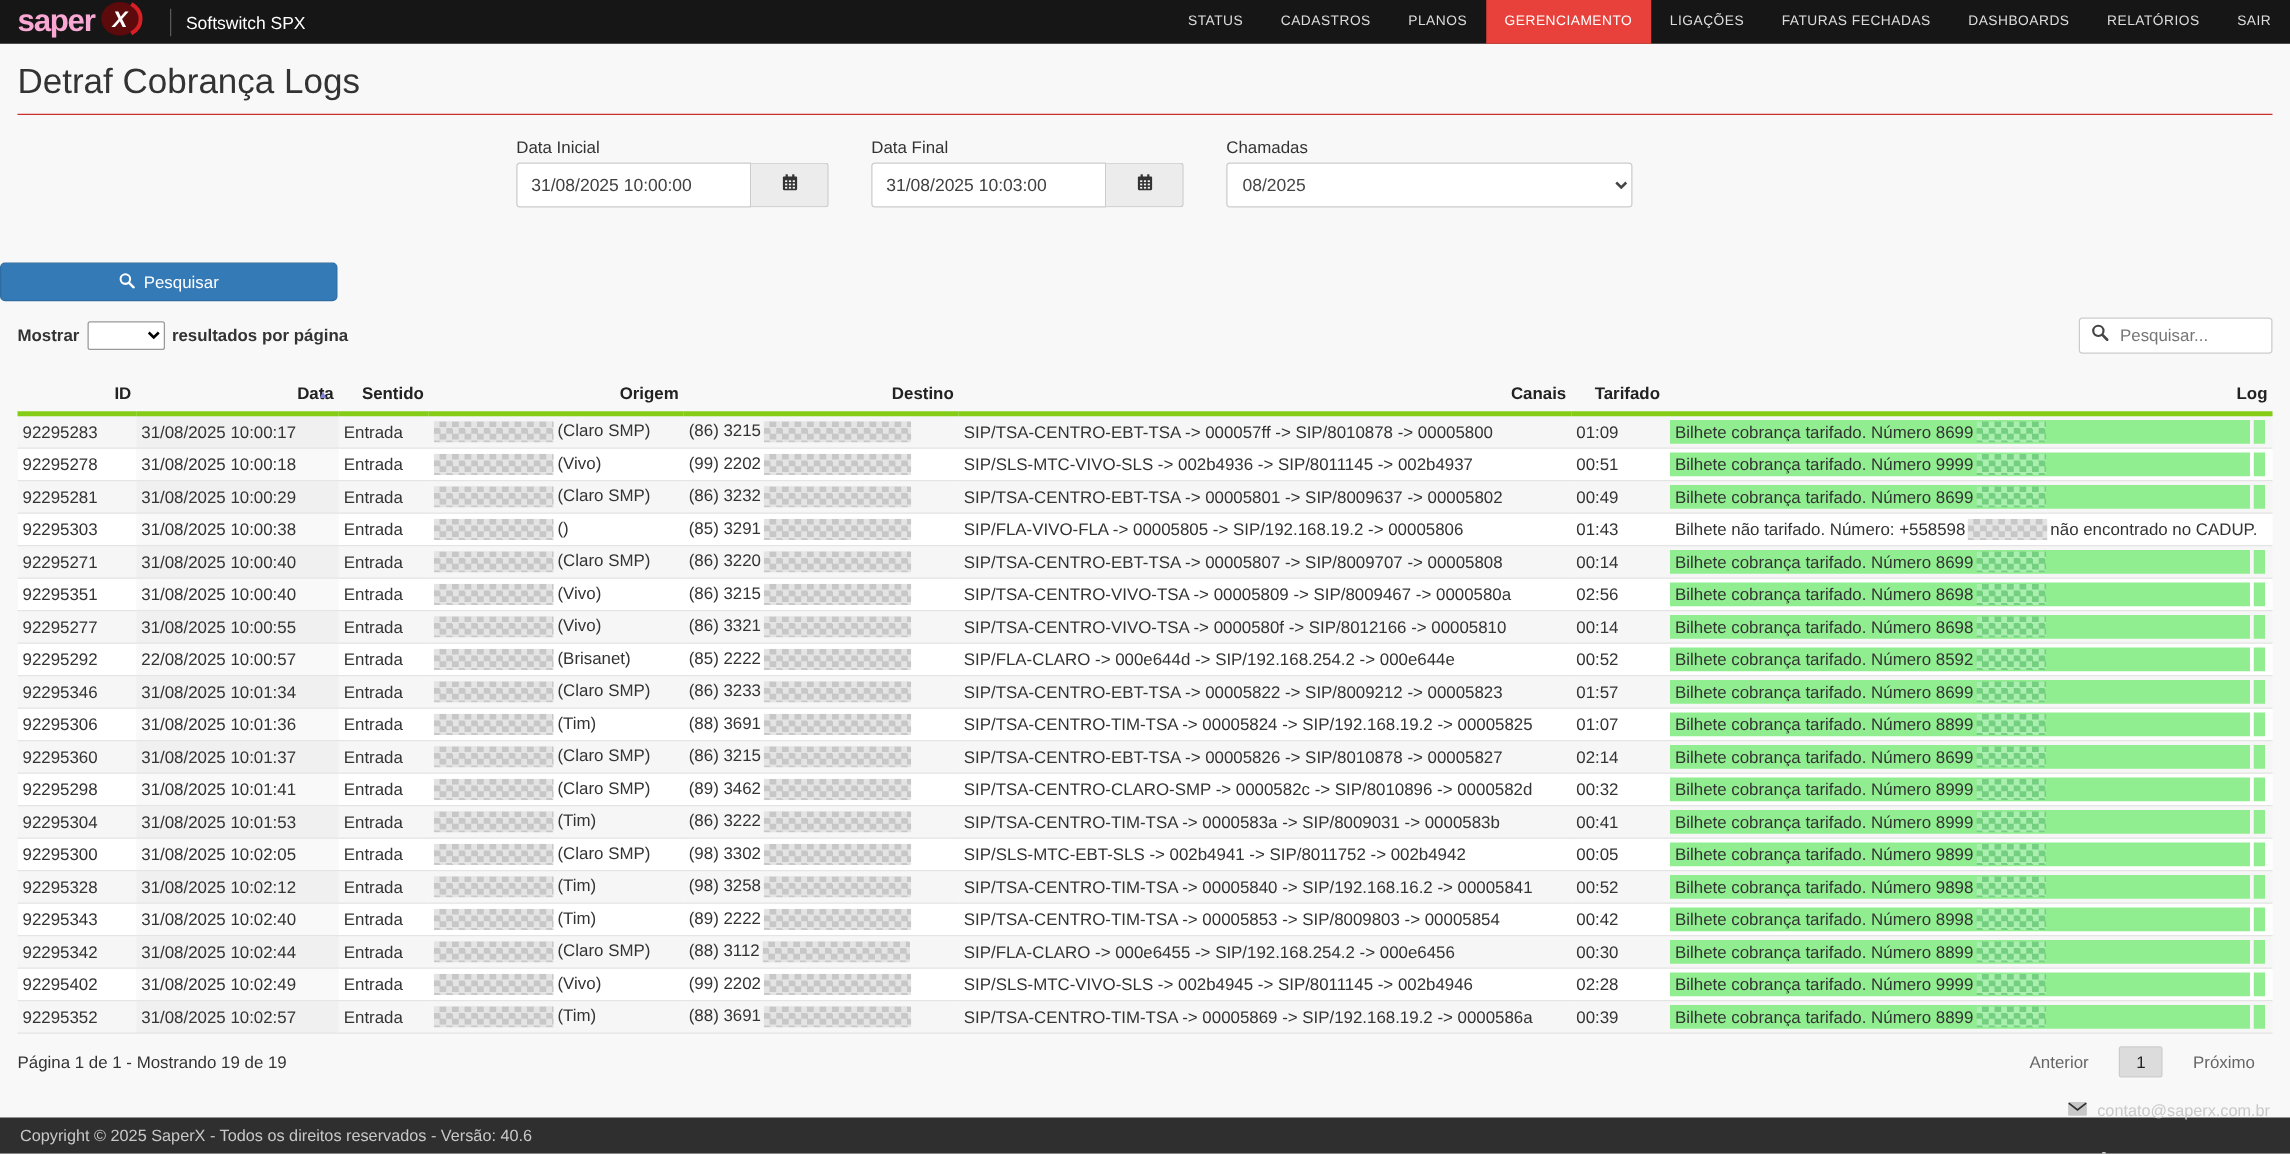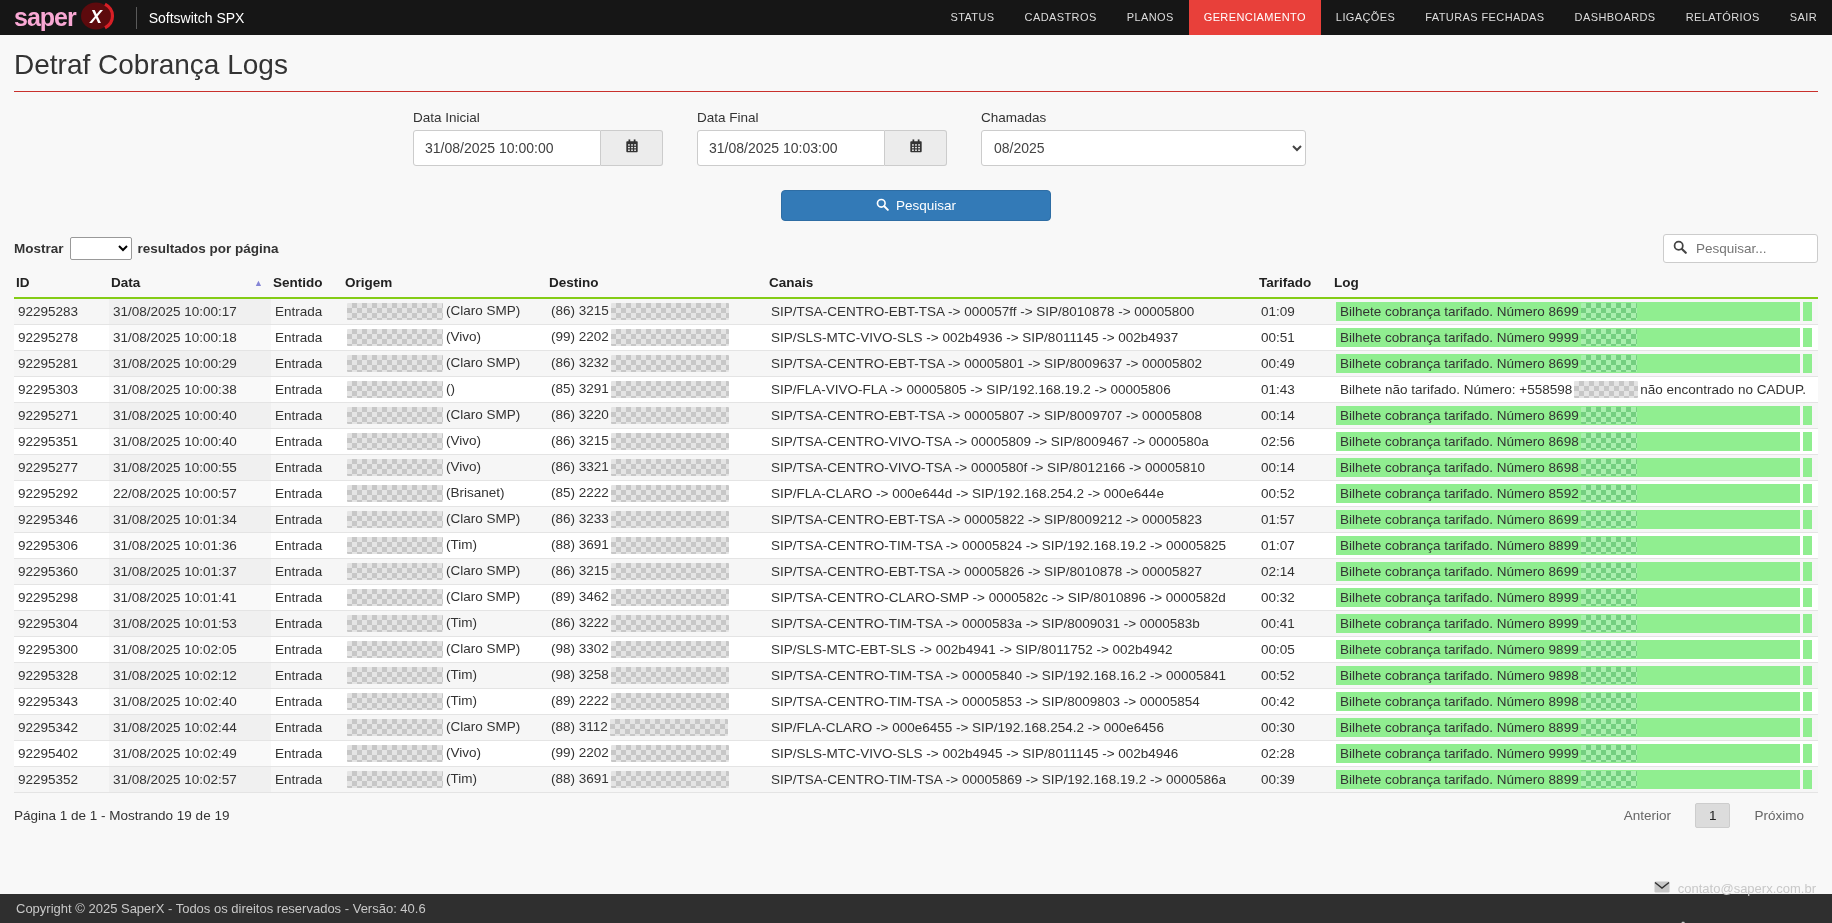--- a/index.html
+++ b/index.html
@@ -30,36 +30,36 @@
   .fgroup { margin-right:34px; }
   .fgroup .flabel { display:block; font-size:13.5px; margin-bottom:5px; color:#333; }
   .input-group { display:flex; }
   .input-group input { width:188px; height:36px; border:1px solid #ccc; border-radius:3px 0 0 3px;
     padding:0 11px; font-size:14px; color:#404040; background:#fff; outline:none; }
   .addon { width:62px; height:36px; background:#ececec; border:1px solid #ccc; border-left:none;
     border-radius:0 3px 3px 0; display:flex; align-items:center; justify-content:center; cursor:pointer; }
   .chamadas-select { width:325px; height:36px; border:1px solid #ccc; border-radius:3px;
     font-size:14px; color:#444; padding:0 8px; background:#fff; }
 
-  .search-btn-row { display:flex; justify-content:center; margin-top:24px; }
+  .search-btn-row { display:flex; margin-top:44px; }
   .search-btn { width:270px; height:31px; background:var(--button-blue,#337ab7); color:#fff;
     border:1px solid #2e6da4; border-radius:4px; font-size:13.5px; display:flex; align-items:center;
     justify-content:center; gap:7px; cursor:pointer; }
 
   
-  .controls { display:flex; align-items:center; margin:13px 14px 8px; }
+  .controls { display:flex; align-items:center; margin:13px 14px 20px; }
   .mostrar { font-size:13.5px; font-weight:700; display:flex; align-items:center; gap:6px; }
   .mostrar select { width:62px; height:23px; border:1px solid #999; border-radius:2px; background:#fff; }
   .table-search { margin-left:auto; display:flex; align-items:center; border:1px solid #ccc;
     border-radius:3px; background:#fff; height:29px; width:155px; padding:0 9px; gap:7px; }
   .table-search input { border:none; outline:none; font-size:13.5px; width:100%; color:#555; background:transparent; }
 
   
   table { border-collapse:collapse; margin:0 14px; width:1804px; table-layout:fixed; font-size:13.5px; }
-  th { text-align:left; padding:4px 4px 7px 2px; border-bottom:2px solid #84cc16; position:relative;
+  th { text-align:right; padding:4px 4px 7px 2px; border-bottom:4px solid #84cc16; position:relative;
     font-weight:700; color:#222; white-space:nowrap; }
   td { padding:3px 4px; white-space:nowrap; overflow:hidden; color:#333; }
   tbody tr { border-bottom:1px solid #e4e4e4; background:#fff; }
   tbody tr:nth-child(odd) { background:#f6f6f6; }
   td.sorted { background:rgba(0,0,0,0.025); }
   .sort-asc { position:absolute; right:8px; top:7px; font-size:9px; color:#8585d6; }
 
   
   .px { display:inline-block; vertical-align:middle; height:17px; border-radius:1px; }
   .px.gray  { background:repeating-conic-gradient(#c7c7c7 0% 25%, #e4e4e4 0% 50%) 0 0/10px 10px; }

